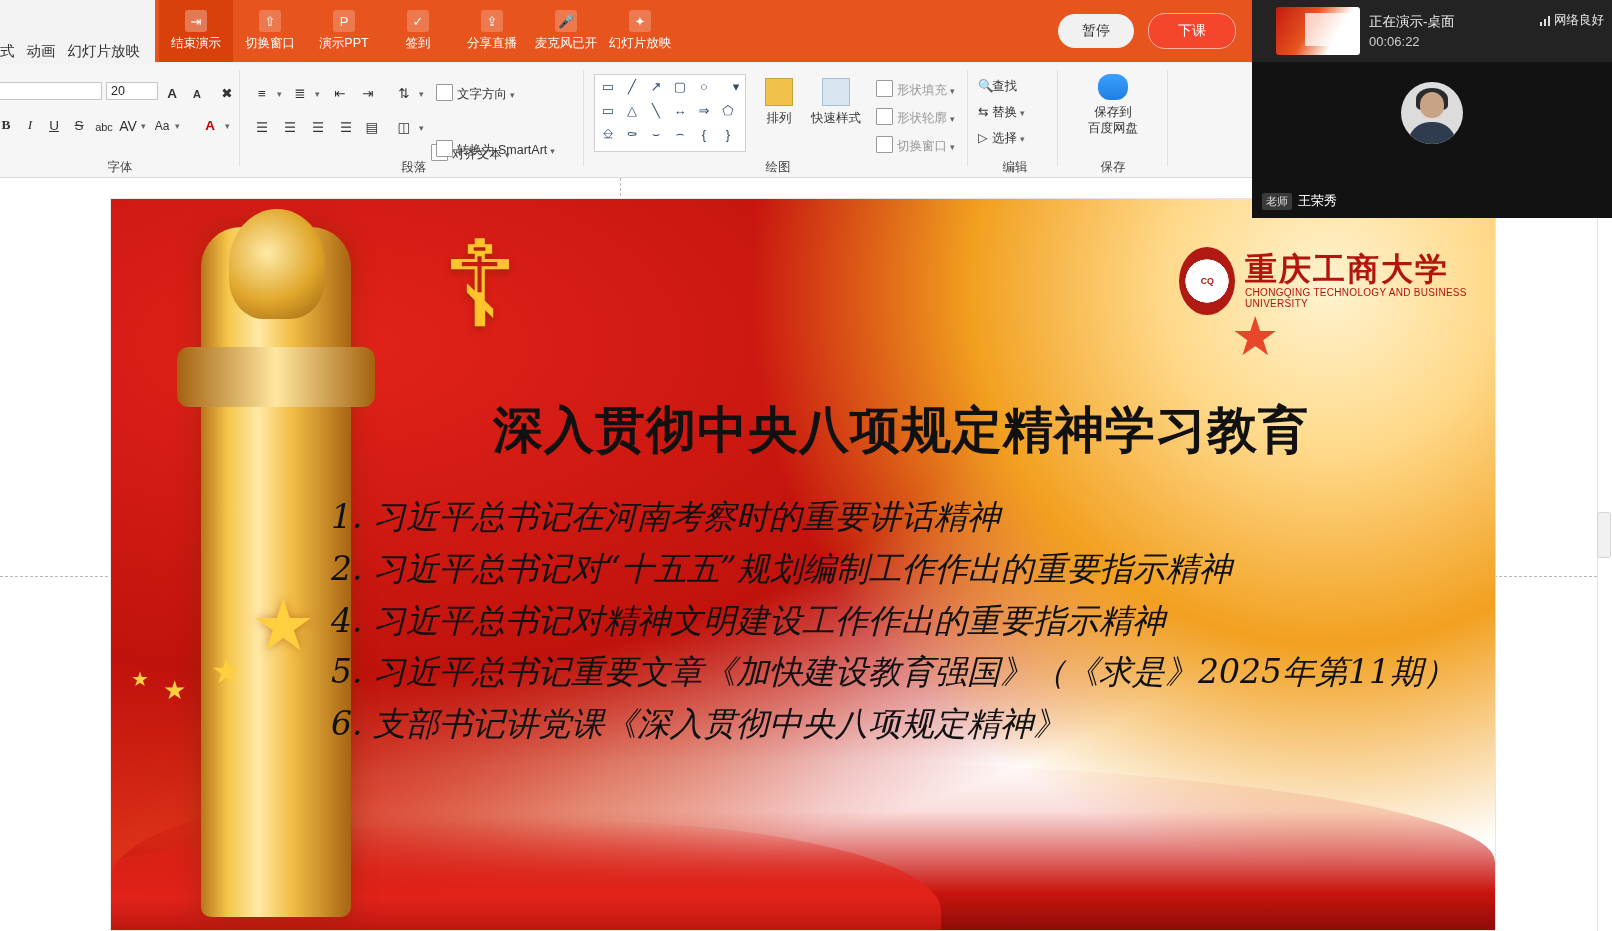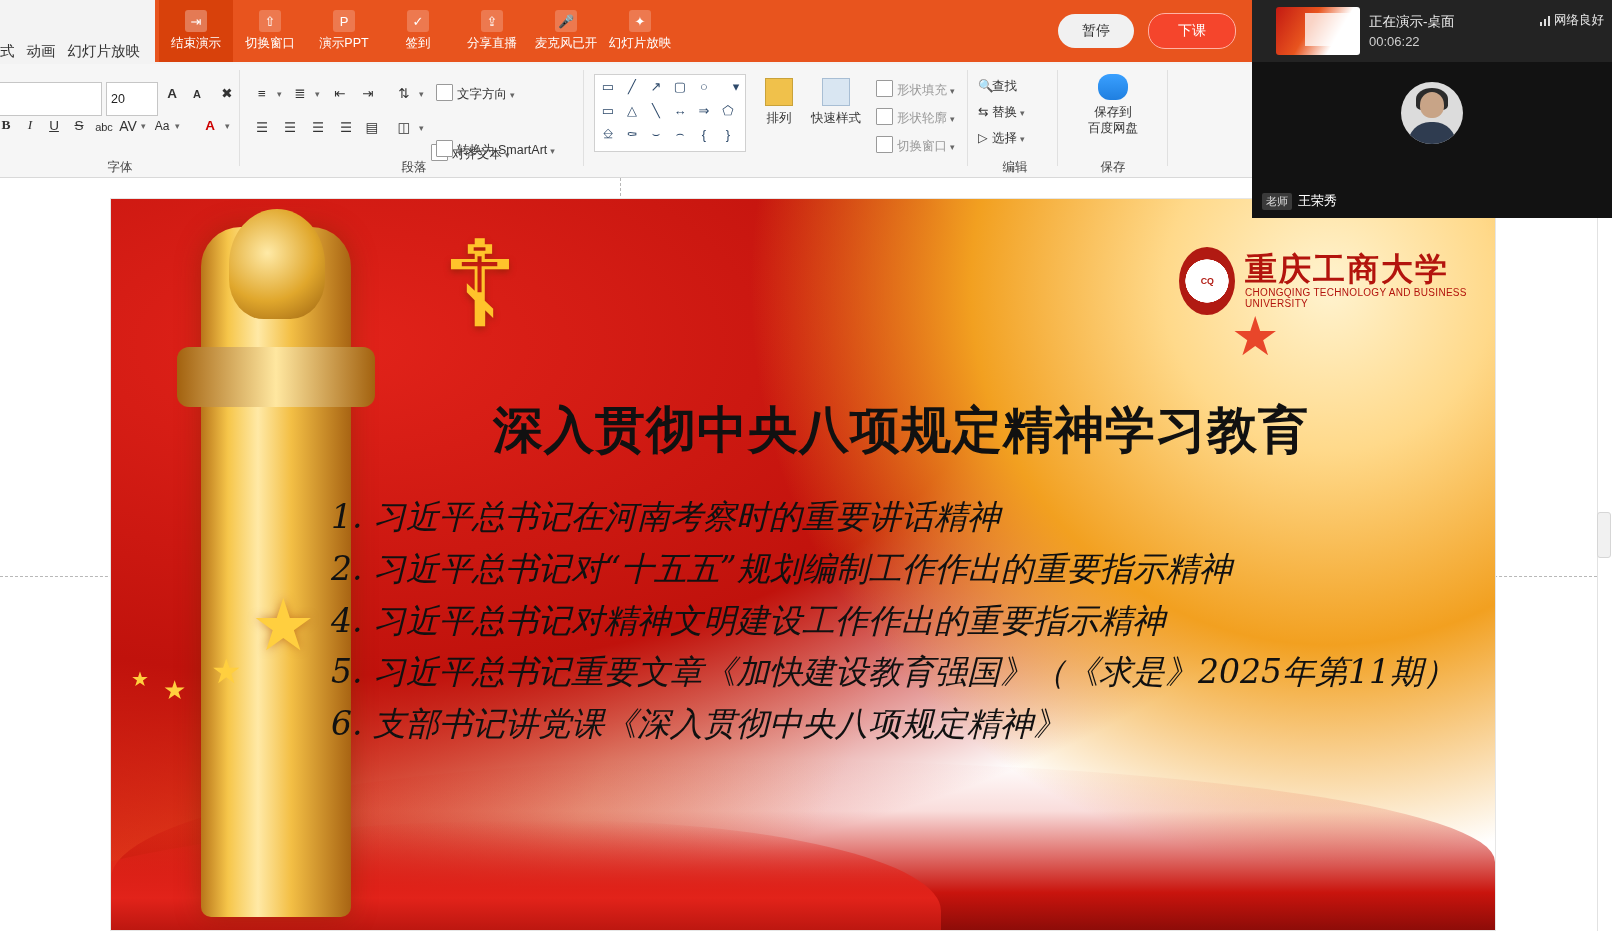--- a/index.html
+++ b/index.html
@@ -152,21 +152,21 @@
     border-radius: 1px;
     background: #fff;
   }
   .caret { font-size: 9px; color: #666; margin-left: 3px; }
 
   
   .fontbox {
     position: absolute;
     border: 1px solid #c6c6c6;
     background: #fff;
-    height: 34px;
+    height: 18px;
     font-size: 12.5px;
     color: #222;
     box-sizing: border-box;
     display: flex;
     align-items: center;
     padding: 0 4px;
   }
   .ic-btn {
     position: absolute;
     width: 24px;
@@ -610,20 +610,21 @@
       <div class="mini-btn" style="left:288px; top:16px; color:#9a9a9a;">
         <span class="sq-ic"></span><span>形状填充</span><span class="caret">▾</span>
       </div>
       <div class="mini-btn" style="left:288px; top:44px; color:#9a9a9a;">
         <span class="sq-ic"></span><span>形状轮廓</span><span class="caret">▾</span>
       </div>
       <div class="mini-btn" style="left:288px; top:72px; color:#9a9a9a;">
         <span class="sq-ic"></span><span>切换窗口</span><span class="caret">▾</span>
       </div>
 
+      <div class="grp-title">绘图</div>
       <div class="grp-sep" style="left:379px;"></div>
     </div>
 
     <div class="grp" style="left:972px; width:86px;">
       <div class="mini-btn" style="left:6px; top:14px;">
         <span style="display:inline-block;width:14px;">🔍</span><span>查找</span>
       </div>
       <div class="mini-btn" style="left:6px; top:40px;">
         <span style="display:inline-block;width:14px;">⇆</span><span>替换</span><span class="caret">▾</span>
       </div>

